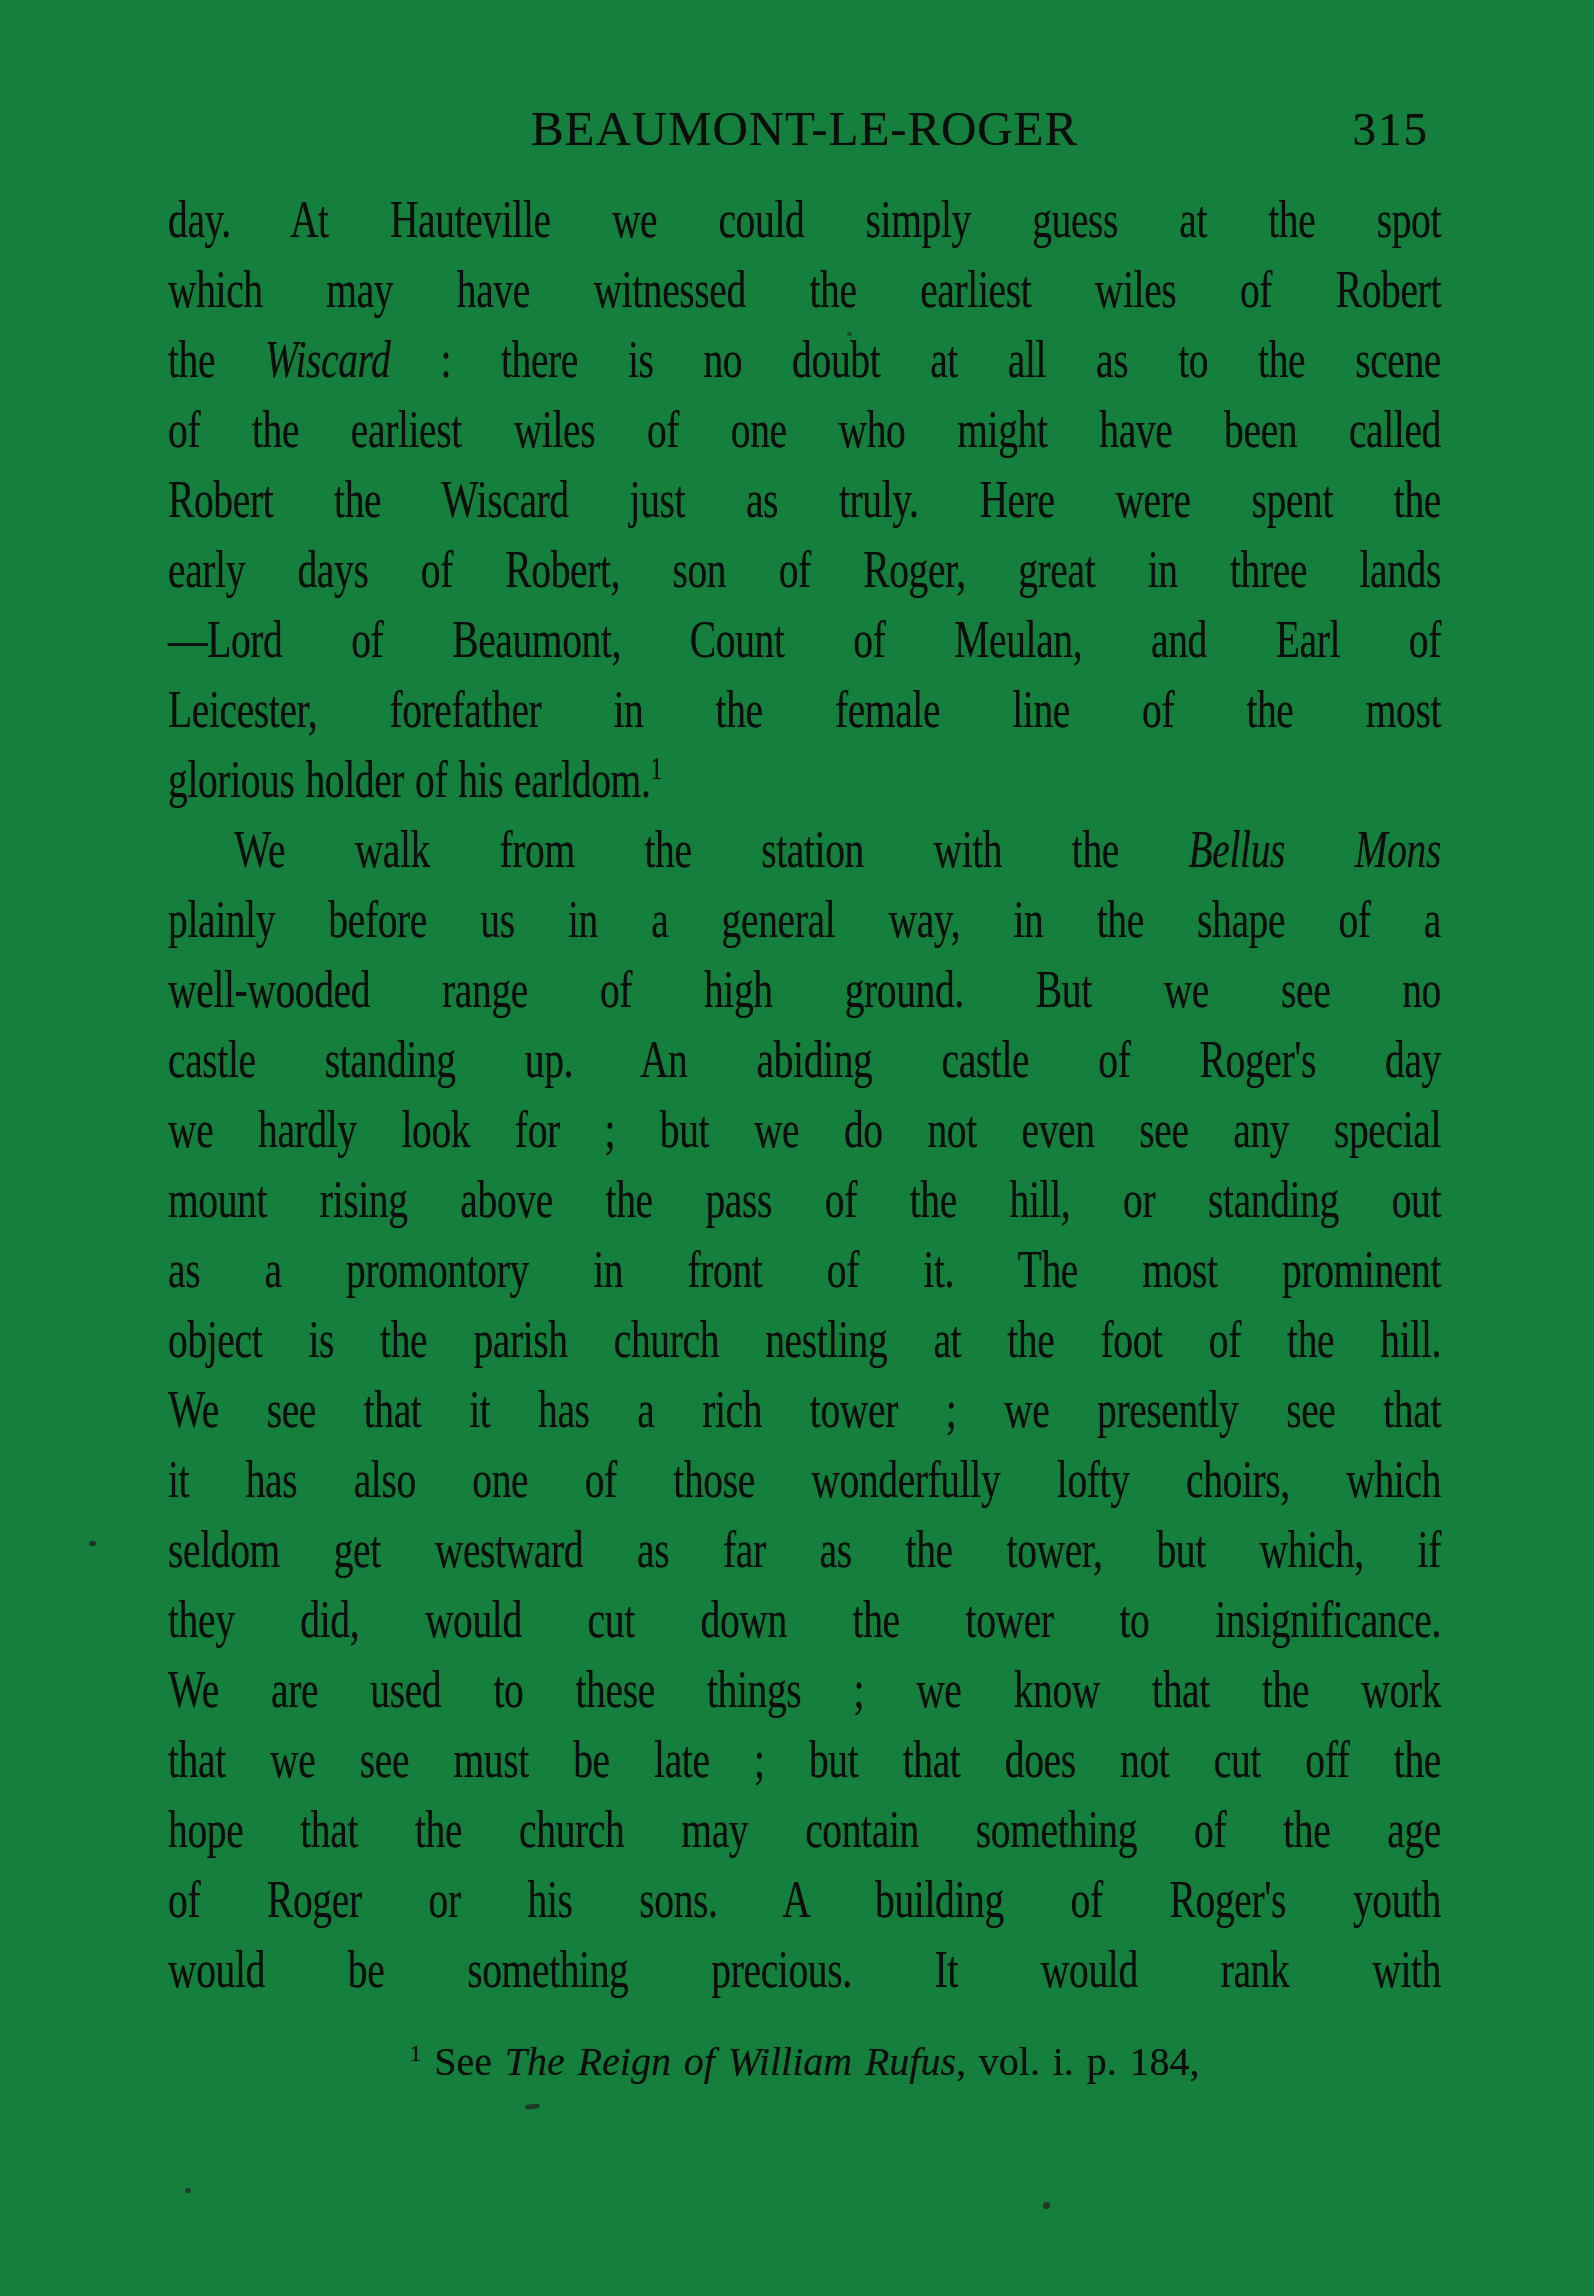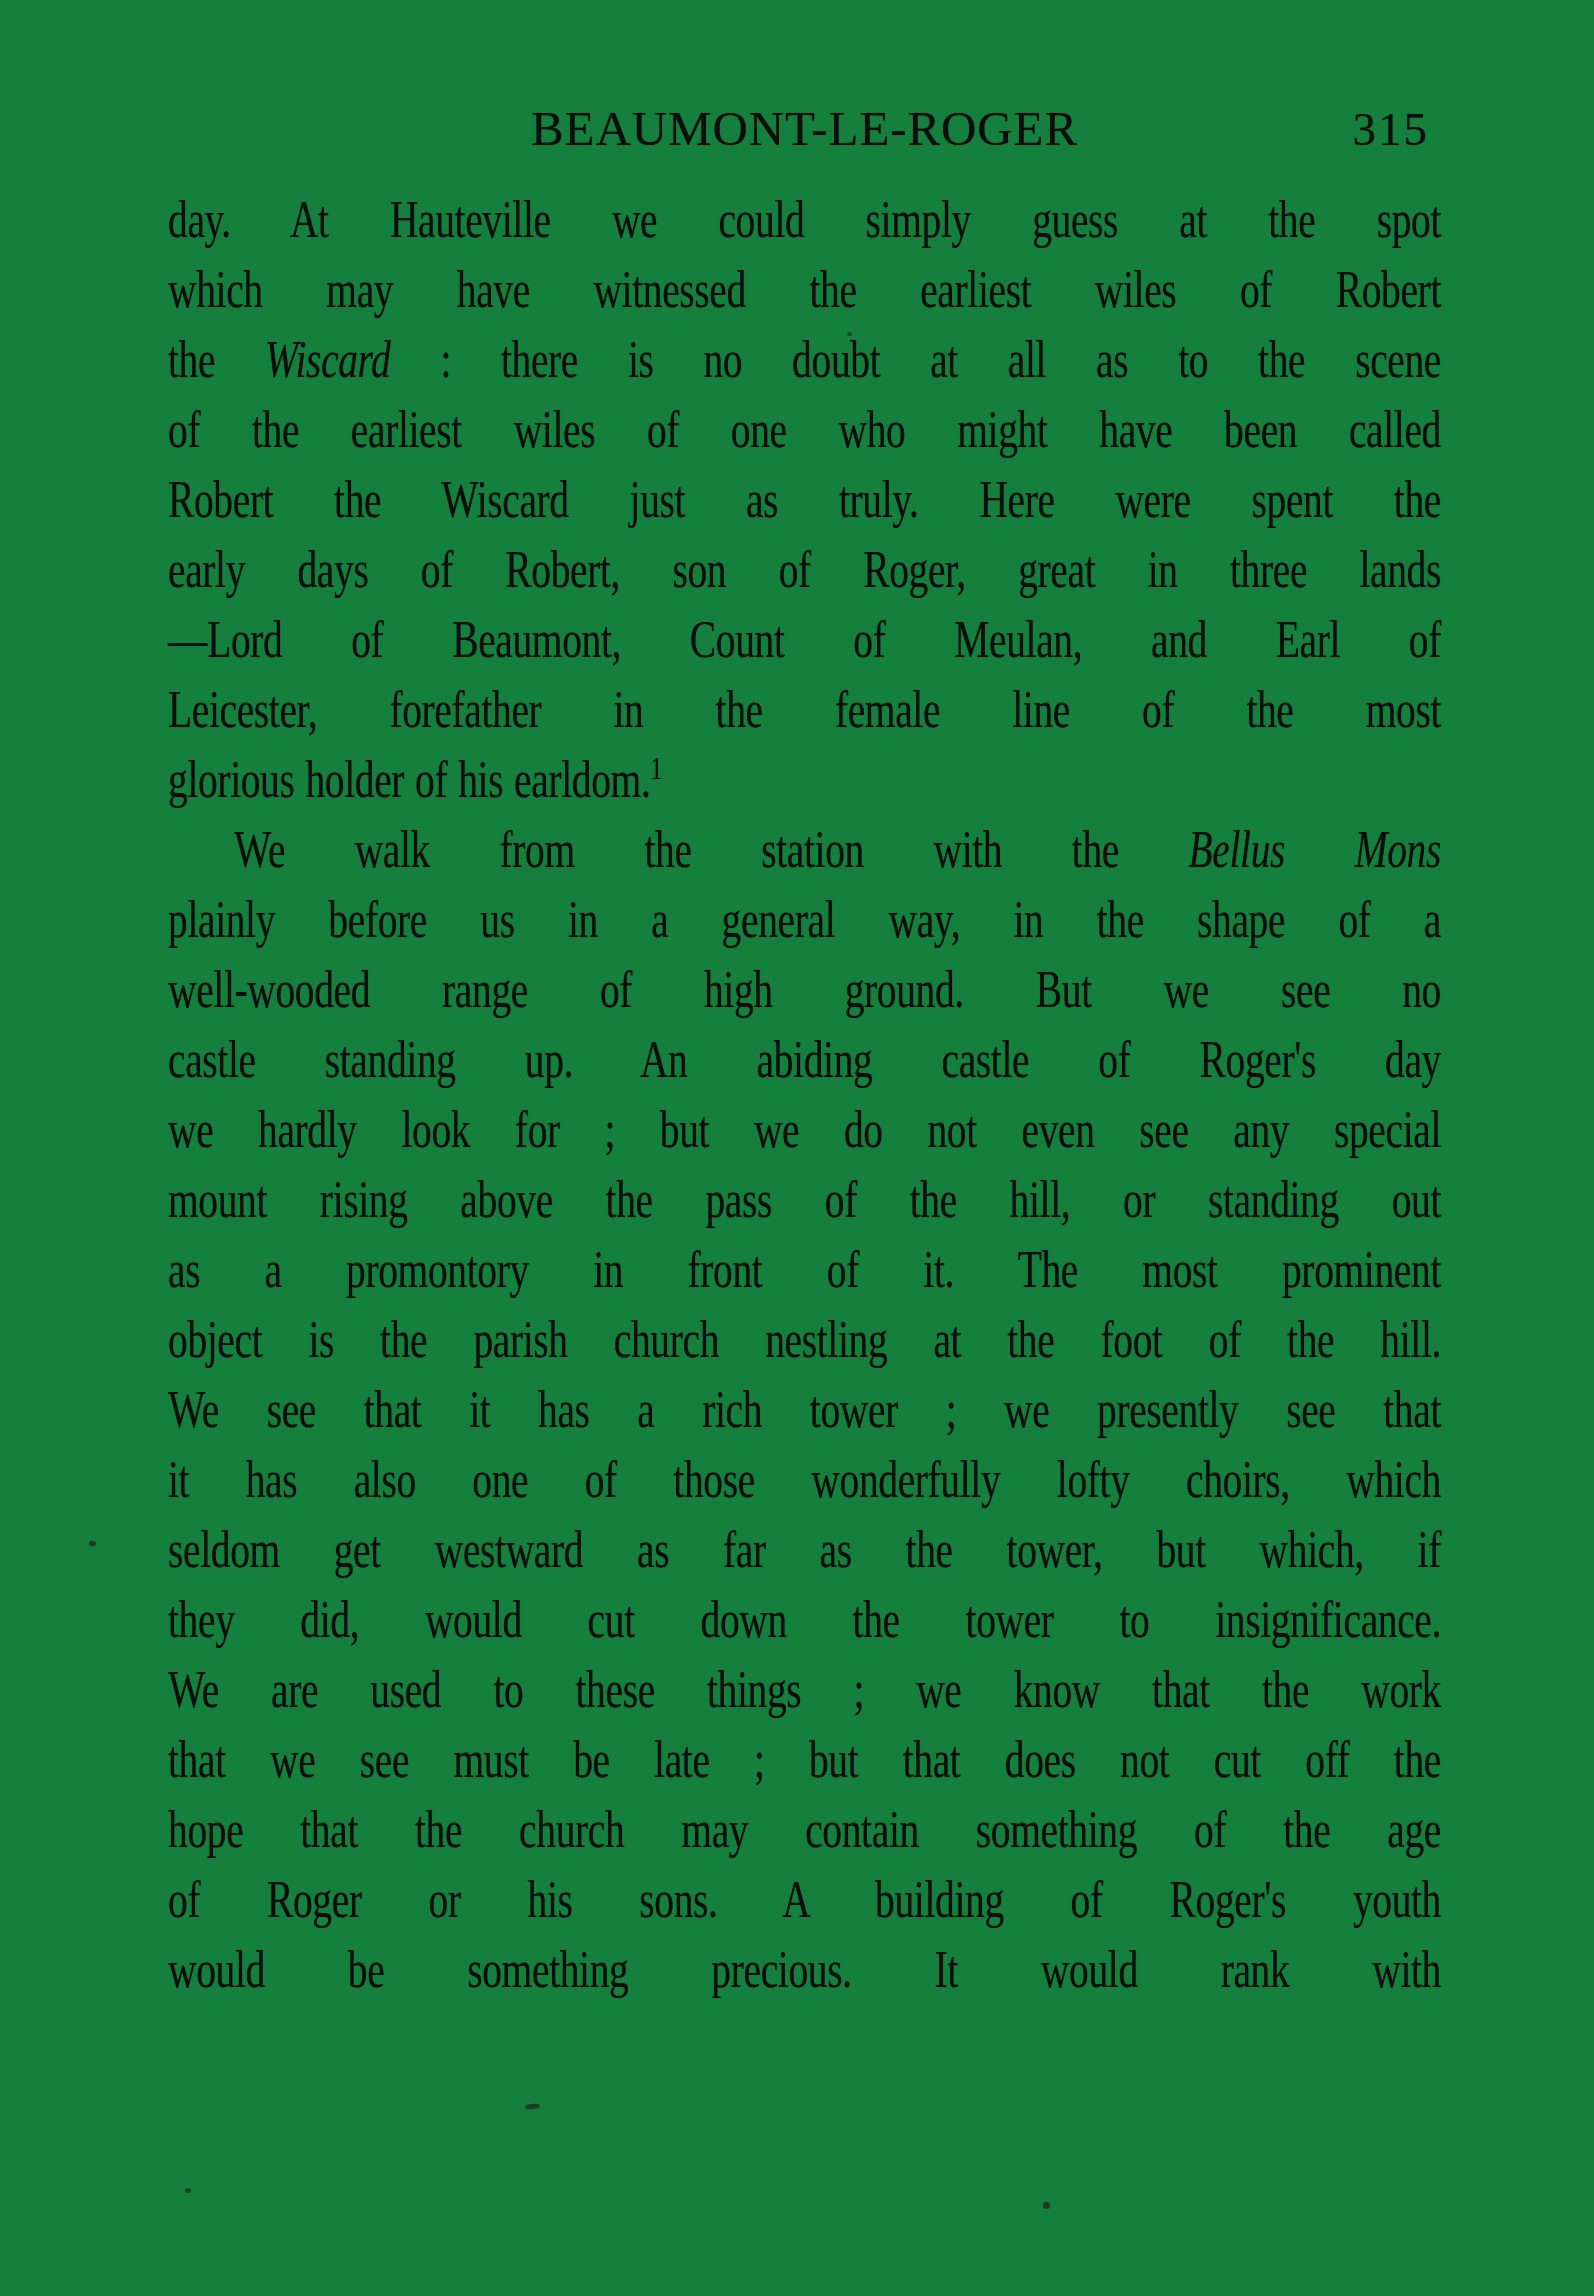--- a/index.html
+++ b/index.html
@@ -132,20 +132,21 @@
       <div class="line"><span>it has also one of those wonderfully lofty choirs, which</span></div>
       <div class="line"><span>seldom get westward as far as the tower, but which, if</span></div>
       <div class="line"><span>they did, would cut down the tower to insignificance.</span></div>
       <div class="line"><span>We are used to these things ; we know that the work</span></div>
       <div class="line"><span>that we see must be late ; but that does not cut off the</span></div>
       <div class="line"><span>hope that the church may contain something of the age</span></div>
       <div class="line"><span>of Roger or his sons.  A building of Roger's youth</span></div>
       <div class="line"><span>would be something precious.  It would rank with</span></div>
     </div>
 
+  <div class="footnote" id="footnote"><span class="sup">1</span><span> See </span><span class="i">The Reign of William Rufus</span><span>, vol. i. p. 184,</span></div>
 
   <span class="artifact artifact-1"></span>
   <span class="artifact artifact-2"></span>
   <span class="artifact artifact-3"></span>
   <span class="artifact artifact-4"></span>
   <span class="artifact artifact-5"></span>
 
 </div>
 
 

